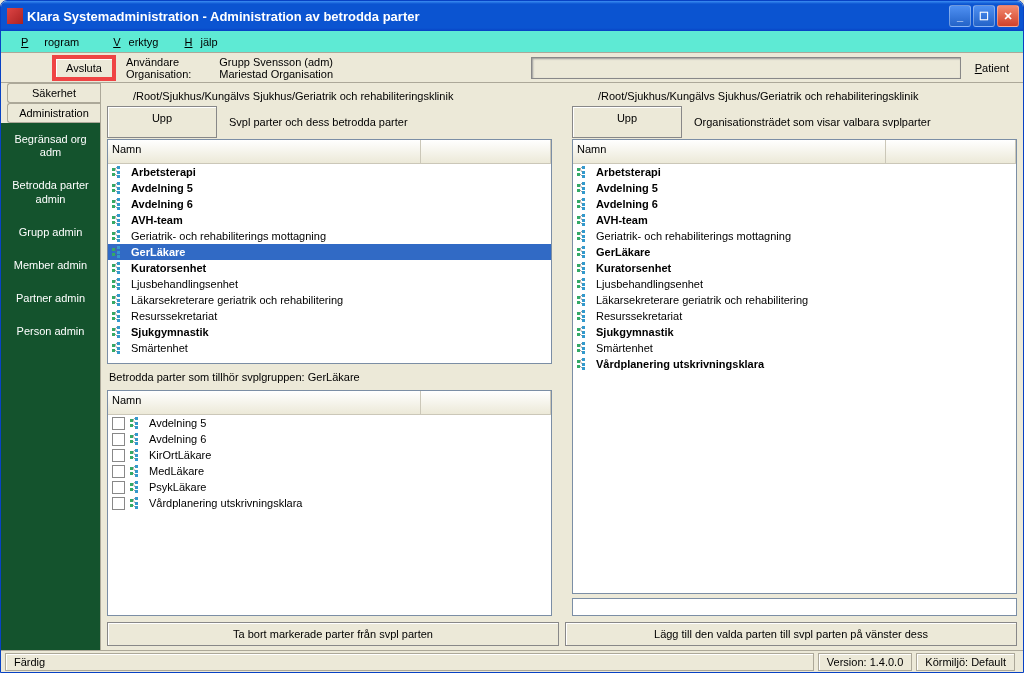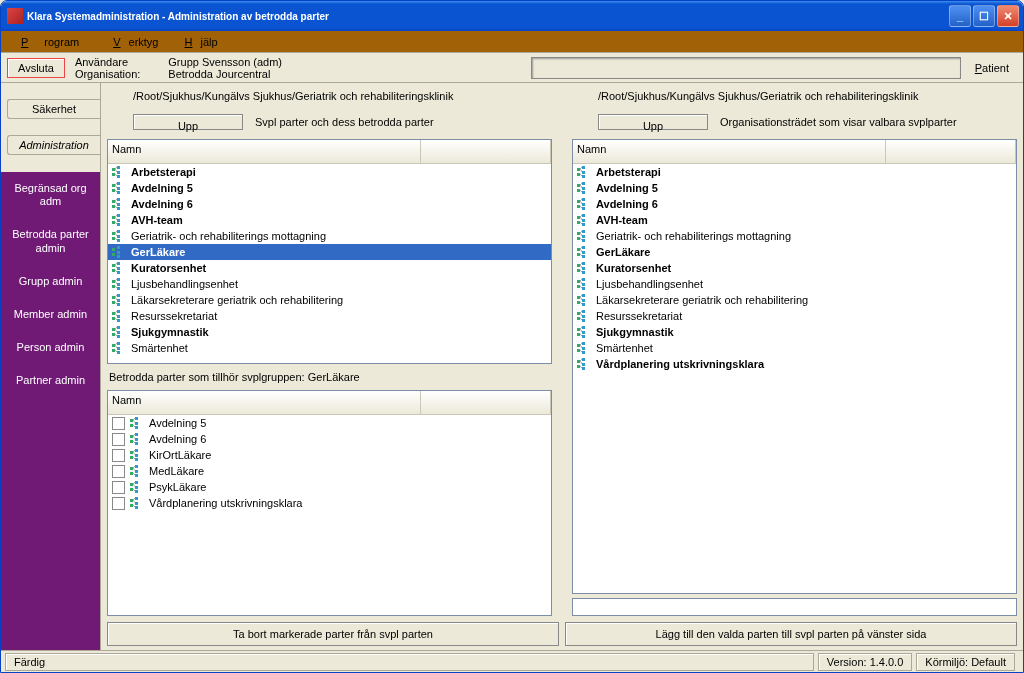--- a/index.html
+++ b/index.html
@@ -2,54 +2,54 @@
 <html><head>
 <meta charset="utf-8">
 <style>
 * { margin: 0; padding: 0; box-sizing: border-box; font-family: Tahoma, sans-serif; font-size: 11px; }
 body { background: #ece9d8; overflow: hidden; width: 1024px; height: 673px; }
 
 .window { width: 1024px; height: 673px; border: 1px solid #0842c4; border-radius: 7px 7px 0 0; overflow: hidden; background: #ece9d8; display: flex; flex-direction: column; }
 
 .titlebar { height: 30px; background: linear-gradient(to bottom, #3b8df2 0%, #0b54d1 10%, #0b54d1 90%, #0842c4 100%); display: flex; align-items: center; padding-left: 6px; color: white; font-weight: bold; }
 .titlebar .icon { width: 16px; height: 16px; background: linear-gradient(135deg,#d44,#a22); margin-right: 4px; }
-.titlebar .title { flex: 1; font-size: 10px; }
+.titlebar .title { flex: 1; font-size: 13px; }
 .winbtns { display: flex; gap: 2px; padding-right: 4px; }
 .winbtn { width: 22px; height: 22px; border-radius: 3px; display: flex; align-items: center; justify-content: center; font-family: Arial; font-weight: bold; color: white; border: 1px solid #fff5; }
 .winbtn.min, .winbtn.max { background: linear-gradient(to bottom,#4f90f2,#2363c8); }
 .winbtn.close { background: linear-gradient(to bottom,#f28a6f,#d1412a); }
 
-.menubar { height: 22px; background: #a16207; border-bottom: 1px solid #aca899; display: flex; align-items: center; padding-left: 4px; gap: 2px; }
+.menubar { height: 22px; background: #5eead4; border-bottom: 1px solid #aca899; display: flex; align-items: center; padding-left: 4px; gap: 2px; }
 .menubar span { padding: 2px 8px; cursor: default; }
 .menubar .u { text-decoration: underline; }
 
 .toolbar { height: 30px; border-bottom: 1px solid #aca899; display: flex; align-items: center; padding: 3px 6px; gap: 10px; }
-.toolbar .btn { background: #ece9d8; border: 1px solid #ef4444; padding: 3px 10px; cursor: default; box-shadow: 1px 1px 0 #fff inset; }
+.toolbar .btn { background: #ece9d8; border: 4px solid #ef4444; padding: 3px 10px; cursor: default; box-shadow: 1px 1px 0 #fff inset; margin-left: 45px; }
 .infoblock { display: flex; gap: 28px; }
 .inforow { display: flex; gap: 12px; }
 .patientbox { margin-left: auto; display: flex; align-items: center; gap: 6px; padding-left: 42px; }
 .patientbox .field { width: 430px; height: 22px; background: #ece9d8; border: 1px solid #888; box-shadow: inset 1px 1px 2px #999; }
 .patientbox .plabel { padding: 3px 8px; cursor: default; }
 .patientbox .plabel .u { text-decoration: underline; }
 
 .mainrow { flex: 1; display: flex; overflow: hidden; }
 
 .lefttabs { width: 99px; background: #ece9d8; display: flex; flex-direction: column; }
-.vtab { height: 20px; display: flex; align-items: center; justify-content: center; border: 1px solid #aca899; border-right: none; margin-left: 6px; margin-top: 16px; background: #ece9d8; cursor: default; border-radius: 3px 0 0 3px; }
-.vtab.active { background: #ece9d8; z-index: 2; font-style: italic; }
-.sidenav { flex: 1; background: #701a75; margin-top: 17px; }
+.vtab { height: 20px; display: flex; align-items: center; justify-content: center; border: 1px solid #aca899; border-right: none; margin-left: 6px; margin-top: 0; background: #ece9d8; cursor: default; border-radius: 3px 0 0 3px; }
+.vtab.active { background: #ece9d8; z-index: 2; }
+.sidenav { flex: 1; background: #14532d; margin-top: 0; }
 .sideitem { color: #fff; padding: 10px 4px; text-align: center; cursor: default; line-height: 1.2; }
 
 .content { flex: 1; background: #ece9d8; border-left: 1px solid #aca899; display: flex; flex-direction: column; padding: 4px 6px 4px 6px; gap: 2px; }
 
 .twocol { display: flex; gap: 20px; flex: 1; overflow: hidden; }
 .col { flex: 1; display: flex; flex-direction: column; gap: 4px; overflow: hidden; }
 .col .path { height: 18px; display: flex; align-items: center; padding-left: 26px; }
 .col .controlsrow { display: flex; align-items: center; gap: 12px; height: 26px; }
-.upbtn { width: 110px; height: 16px; background: #ece9d8; border: 1px solid #888; box-shadow: 1px 1px 0 #fff inset; text-align: center; line-height: 22px; margin-left: 26px; }
+.upbtn { width: 110px; height: 32px; background: #ece9d8; border: 1px solid #888; box-shadow: 1px 1px 0 #fff inset; text-align: center; line-height: 22px; }
 .desc { flex: 1; }
 
 .listview { flex: 1; border: 1px solid #7b8ea5; background: #fff; display: flex; flex-direction: column; overflow: hidden; position: relative; }
 .lvhead { height: 24px; background: linear-gradient(to bottom,#fff,#ece9d8); border-bottom: 1px solid #cbc7b8; display: flex; }
 .lvhead .col1 { flex: 1; padding-left: 4px; border-right: 1px solid #cbc7b8; line-height: 18px; }
 .lvhead .col2 { width: 130px; border-right: 1px solid #cbc7b8; }
 .lvbody { flex: 1; overflow-y: scroll; overflow-x: hidden; }
 .lvbody.noScroll { overflow-y: hidden; }
 .lvrow { height: 16px; display: flex; align-items: center; padding-left: 4px; gap: 3px; white-space: nowrap; }
 .lvrow.sel { background: #316ac5; color: #fff; }
@@ -105,41 +105,41 @@
           </div>
         <div class="inforow">
             <span>Organisation:</span>
           </div>
       </div>
       <div>
         <div class="inforow">
             <span>Grupp Svensson (adm)</span>
           </div>
         <div class="inforow">
-            <span>Betrodda Jourcentral</span>
+            <span>Mariestad Organisation</span>
           </div>
       </div>
     </div>
     <div class="patientbox">
       <div class="field"></div>
       <div class="plabel"><span class="u">P</span>atient</div>
     </div>
   </div>
 
   <div class="mainrow">
     <div class="lefttabs">
       <div class="vtab">Säkerhet</div>
       <div class="vtab active">Administration</div>
       <div class="sidenav">
         <div class="sideitem">Begränsad org adm</div>
         <div class="sideitem">Betrodda parter admin</div>
         <div class="sideitem">Grupp admin</div>
         <div class="sideitem">Member admin</div>
+        <div class="sideitem">Partner admin</div>
         <div class="sideitem">Person admin</div>
-        <div class="sideitem">Partner admin</div>
       </div>
     </div>
 
     <div class="content">
       <div class="twocol">
         <div class="col">
           <div class="path">/Root/Sjukhus/Kungälvs Sjukhus/Geriatrik och rehabiliteringsklinik</div>
           <div class="controlsrow">
             <div class="upbtn">Upp</div>
             <div class="desc">Svpl parter och dess betrodda parter</div>
@@ -647,21 +647,21 @@
                   <span class="bold">Vårdplanering utskrivningsklara</span>
                 </div>
               </div>
           </div>
           <div class="valdbox"></div>
         </div>
       </div>
 
       <div class="bigbtnrow">
         <div class="bigbtn">Ta bort markerade parter från svpl parten</div>
-        <div class="bigbtn">Lägg till den valda parten till svpl parten på vänster sida</div>
+        <div class="bigbtn">Lägg till den valda parten till svpl parten på vänster dess</div>
       </div>
     </div>
   </div>
 
   <div class="statusbar">
     <div class="cell stretch">Färdig</div>
     <div class="cell fixed">Version: 1.4.0.0</div>
     <div class="cell fixed">Körmiljö: Default</div>
   </div>
 

